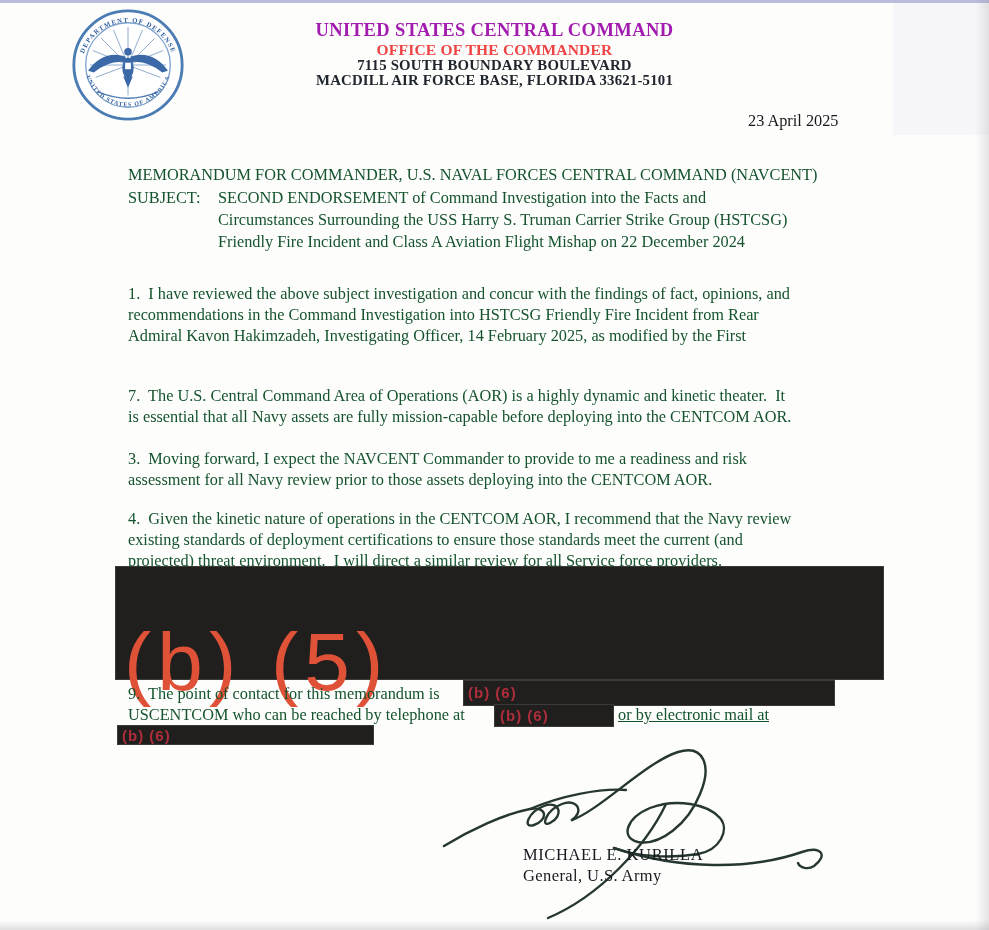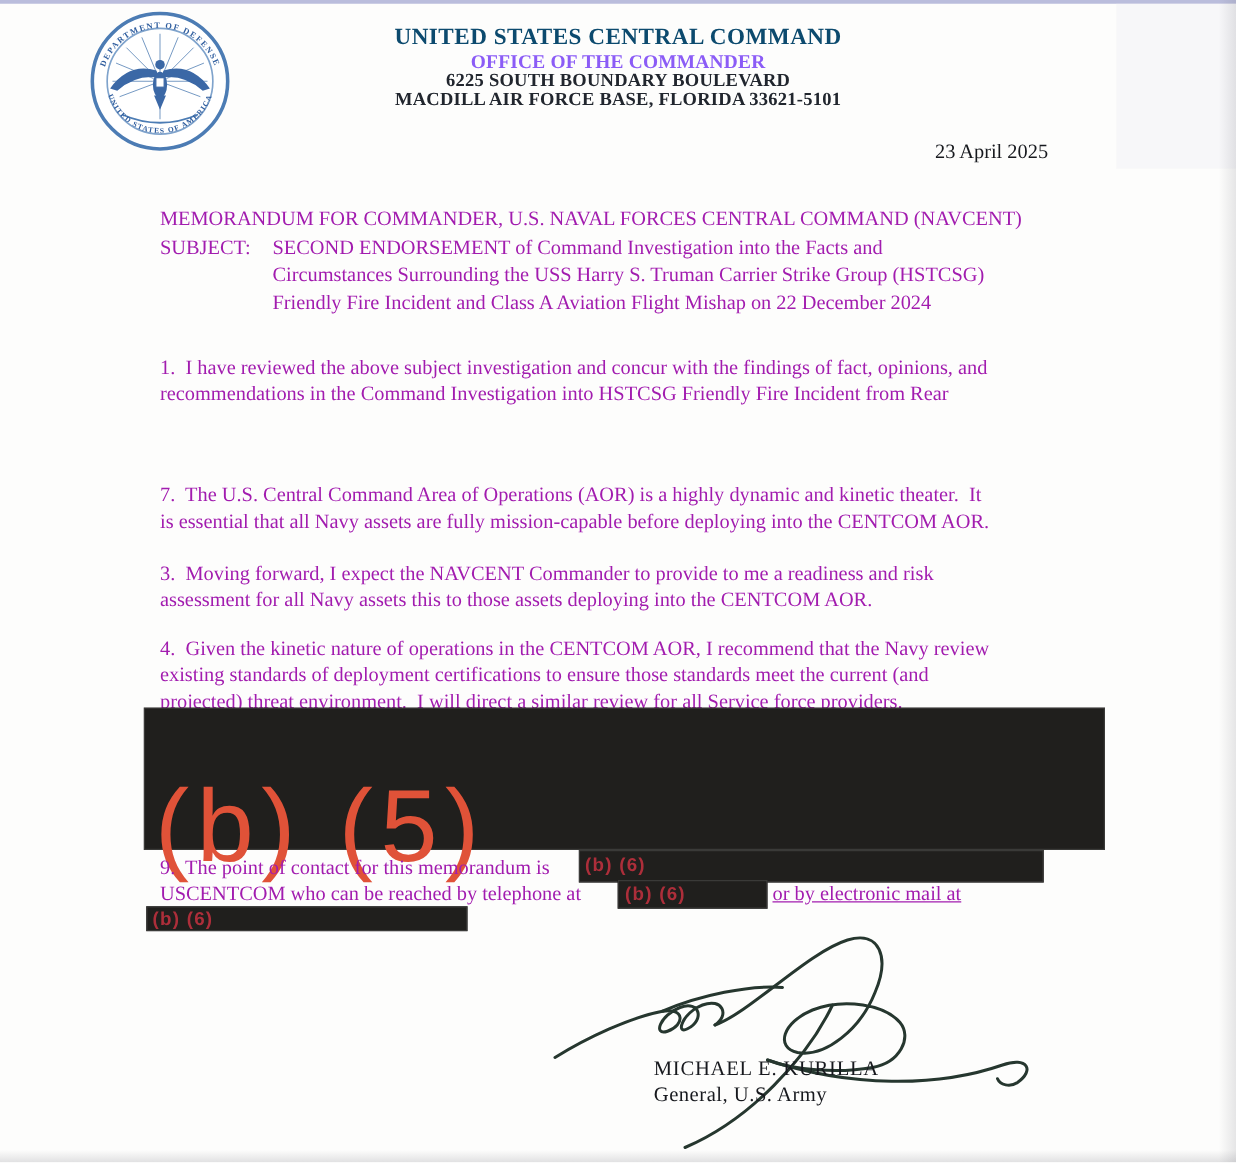--- a/index.html
+++ b/index.html
@@ -10,27 +10,27 @@
   .abs{position:absolute;}
   
   .scan-top-line{left:0;top:0;width:989px;height:3px;background:#b2b6d8;opacity:.9;}
   .scan-right-edge{right:0;top:0;width:14px;height:930px;
     background:linear-gradient(to right,rgba(0,0,0,0),rgba(120,120,130,.18));}
   .scan-bottom-edge{left:0;bottom:0;width:989px;height:10px;
     background:linear-gradient(to bottom,rgba(0,0,0,0),rgba(110,110,120,.20));}
   .scan-corner{right:0;top:3px;width:96px;height:132px;background:#f3f3f5;opacity:.55;}
   
   .lh-center{left:0;width:989px;text-align:center;font-weight:bold;letter-spacing:.2px;}
-  .lh-command{top:20px;font-size:18.5px;color:#0c4a6e;letter-spacing:.4px;}
-  .lh-office{top:41px;font-size:15.5px;color:#8b5cf6;}
+  .lh-command{top:20px;font-size:18.5px;color:#a21caf;letter-spacing:.4px;}
+  .lh-office{top:41px;font-size:15.5px;color:#ef4444;}
   .lh-addr1{top:57px;font-size:14.8px;color:#21262e;}
   .lh-addr2{top:72px;font-size:14.8px;color:#21262e;}
   .date{left:748px;top:111px;font-size:16.3px;}
   
-  .bline{position:absolute;left:128px;font-size:16.3px;line-height:20.8px;white-space:pre;color:#a21caf;}
+  .bline{position:absolute;left:128px;font-size:16.3px;line-height:20.8px;white-space:pre;color:#14532d;}
   .para .bline{position:static;}
   .para{position:absolute;left:128px;width:770px;}
   .subject-indent{left:218px;}
   
   .redact{position:absolute;background:#201f1d;box-shadow:0 0 0 1px #3a3a38 inset;}
   .b5-label{position:absolute;left:124px;top:570px;font-family:"Liberation Sans",sans-serif;
     font-size:82px;line-height:104px;color:#e05238;letter-spacing:6px;white-space:pre;margin-top:40px;}
   .b6-label{position:absolute;font-family:"Liberation Sans",sans-serif;font-weight:bold;
     font-size:15px;color:#ad2e3a;letter-spacing:1px;white-space:pre;}
   
@@ -84,43 +84,44 @@
         <textPath href="#arcTop" startOffset="50%" text-anchor="middle">DEPARTMENT OF DEFENSE</textPath>
       </text>
       <text font-family="Liberation Serif, serif" font-size="6.3" font-weight="bold" letter-spacing="1" fill="#2f5d9e">
         <textPath href="#arcBot" startOffset="50%" text-anchor="middle">UNITED STATES OF AMERICA</textPath>
       </text>
     </svg>
   </div>
 
   <div class="abs lh-center lh-command">UNITED STATES CENTRAL COMMAND</div>
   <div class="abs lh-center lh-office">OFFICE OF THE COMMANDER</div>
-  <div class="abs lh-center lh-addr1">6225 SOUTH BOUNDARY BOULEVARD</div>
+  <div class="abs lh-center lh-addr1">7115 SOUTH BOUNDARY BOULEVARD</div>
   <div class="abs lh-center lh-addr2">MACDILL AIR FORCE BASE, FLORIDA 33621-5101</div>
   <div class="abs date">23 April 2025</div>
 
   <div class="bline" style="top:165px;">MEMORANDUM FOR COMMANDER, U.S. NAVAL FORCES CENTRAL COMMAND (NAVCENT)</div>
   <div class="bline" style="top:188px;">SUBJECT:</div>
   <div class="bline subject-indent" style="top:188px;">SECOND ENDORSEMENT of Command Investigation into the Facts and</div>
   <div class="bline subject-indent" style="top:210px;">Circumstances Surrounding the USS Harry S. Truman Carrier Strike Group (HSTCSG)</div>
   <div class="bline subject-indent" style="top:232px;">Friendly Fire Incident and Class A Aviation Flight Mishap on 22 December 2024</div>
 
   <div class="para" style="top:284px;">
     <div class="bline">1.  I have reviewed the above subject investigation and concur with the findings of fact, opinions, and</div>
     <div class="bline">recommendations in the Command Investigation into HSTCSG Friendly Fire Incident from Rear</div>
+    <div class="bline">Admiral Kavon Hakimzadeh, Investigating Officer, 14 February 2025, as modified by the First</div>
   </div>
 
   <div class="para" style="top:386px;">
     <div class="bline">7.  The U.S. Central Command Area of Operations (AOR) is a highly dynamic and kinetic theater.  It</div>
     <div class="bline">is essential that all Navy assets are fully mission-capable before deploying into the CENTCOM AOR.</div>
   </div>
 
   <div class="para" style="top:449px;">
     <div class="bline">3.  Moving forward, I expect the NAVCENT Commander to provide to me a readiness and risk</div>
-    <div class="bline">assessment for all Navy assets this to those assets deploying into the CENTCOM AOR.</div>
+    <div class="bline">assessment for all Navy review prior to those assets deploying into the CENTCOM AOR.</div>
   </div>
 
   <div class="para" style="top:509px;">
     <div class="bline">4.  Given the kinetic nature of operations in the CENTCOM AOR, I recommend that the Navy review</div>
     <div class="bline">existing standards of deployment certifications to ensure those standards meet the current (and</div>
     <div class="bline">projected) threat environment.  I will direct a similar review for all Service force providers.</div>
   </div>
 
   <div class="redact" style="left:115px;top:566px;width:769px;height:114px;"></div>
   <div class="redact" style="left:463px;top:680px;width:372px;height:26px;"></div>

